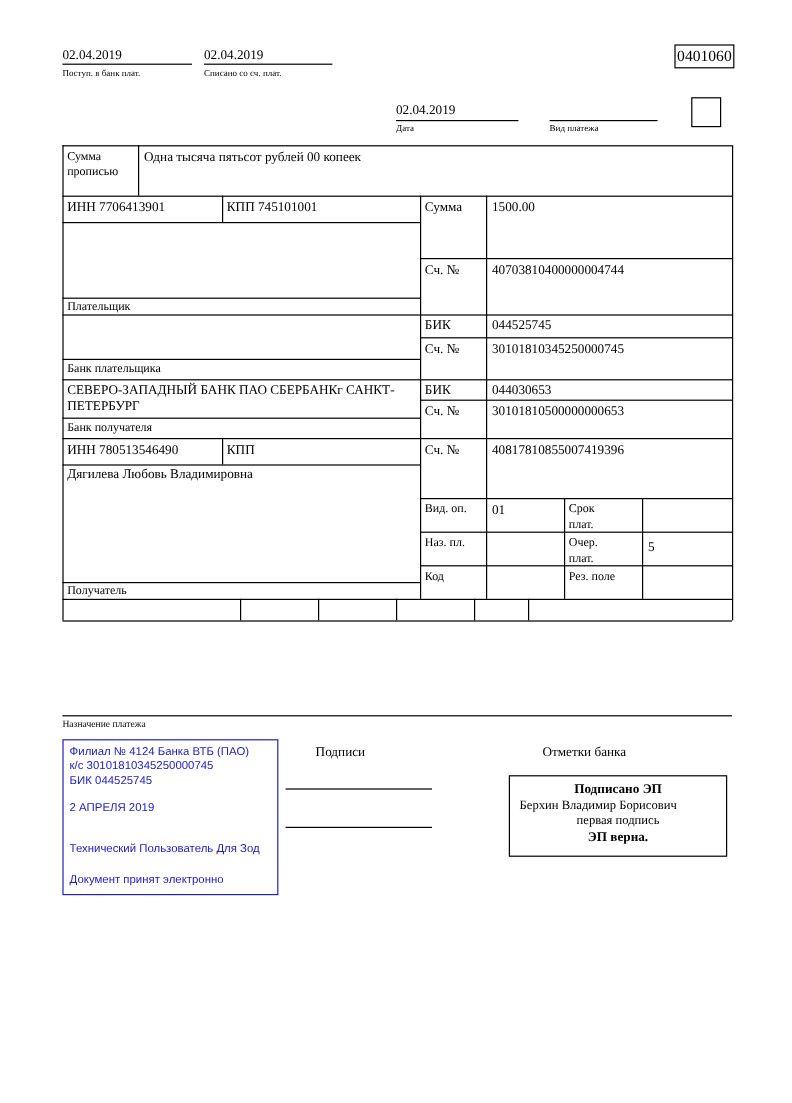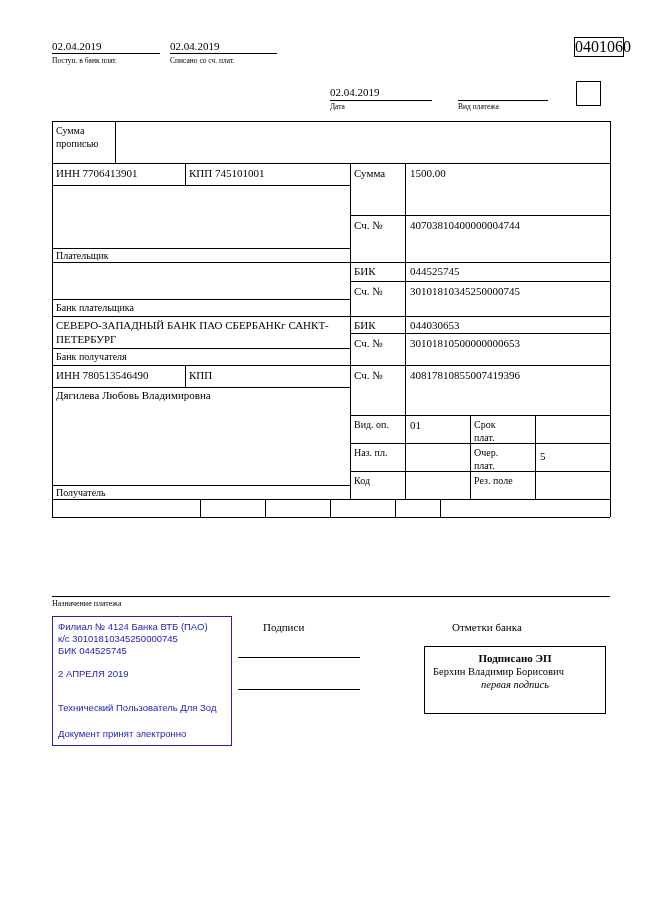--- a/index.html
+++ b/index.html
@@ -2,21 +2,21 @@
 <html><head>
 <meta charset="utf-8">
 <style>
   * { margin:0; padding:0; box-sizing:border-box; }
   html,body { background:#ffffff; }
   .page { position:relative; width:656px; height:919px; background:#ffffff;
           font-family:"Liberation Serif", serif; color:#000; overflow:hidden; }
   .t   { position:absolute; white-space:nowrap; font-size:11px; line-height:1.3; }
   .wrap{ white-space:normal; }
   .b   { font-weight:bold; }
-  .i   { font-style:italic; }
+  .i   { }
   .ctr { text-align:center; }
   .small { font-size:7.5px; }
   .lbl   { font-size:10px; }
   .tiny  { font-size:8px; }
   .hl  { position:absolute; height:1px; background:#000; }
   .vl  { position:absolute; width:1px;  background:#000; }
   .box { position:absolute; border:1px solid #000; }
   .stampbox { position:absolute; border:1px solid #2222bb; }
   .blue{ position:absolute; color:#2222bb; font-family:"Liberation Sans", sans-serif;
          font-size:9.5px; line-height:1.25; white-space:nowrap; }
@@ -27,21 +27,21 @@
 <div class="page">
 
   <div class="t" style="left:52px;top:39px">02.04.2019</div>
   <div class="hl" style="left:52px;top:53px;width:108px"></div>
   <div class="t small" style="left:52px;top:56px">Поступ. в банк плат.</div>
 
   <div class="t" style="left:170px;top:39px">02.04.2019</div>
   <div class="hl" style="left:170px;top:53px;width:107px"></div>
   <div class="t small" style="left:170px;top:56px">Списано со сч. плат.</div>
 
-  <div class="box ctr" style="left:574px;top:37px;width:50px;height:20px;line-height:18px;font-size:16px">0401060</div>
+  <div class="box ctr" style="left:562px;top:37px;width:50px;height:20px;line-height:18px;font-size:13px">0401060</div>
 
   <div class="t" style="left:330px;top:85px">02.04.2019</div>
   <div class="hl" style="left:330px;top:100px;width:102px"></div>
   <div class="t small" style="left:330px;top:102px">Дата</div>
   <div class="hl" style="left:458px;top:100px;width:90px"></div>
   <div class="t small" style="left:458px;top:102px">Вид платежа</div>
   <div class="box" style="left:576px;top:81px;width:25px;height:25px"></div>
 
   <div class="hl" style="left:52px;top:121px;width:558px"></div>
   <div class="hl" style="left:52px;top:163px;width:558px"></div>
@@ -73,20 +73,21 @@
   <div class="vl" style="left:405px;top:163px;height:336px"></div>
   <div class="vl" style="left:470px;top:415px;height:84px"></div>
   <div class="vl" style="left:535px;top:415px;height:84px"></div>
   <div class="vl" style="left:200px;top:499px;height:18px"></div>
   <div class="vl" style="left:265px;top:499px;height:18px"></div>
   <div class="vl" style="left:330px;top:499px;height:18px"></div>
   <div class="vl" style="left:395px;top:499px;height:18px"></div>
   <div class="vl" style="left:440px;top:499px;height:18px"></div>
 
   <div class="t lbl wrap" style="left:56px;top:124px;width:56px">Сумма прописью</div>
+  <div class="t" style="left:120px;top:124px">Одна тысяча пятьсот рублей 00 копеек</div>
 
   <div class="t" style="left:56px;top:166px">ИНН 7706413901</div>
   <div class="t" style="left:189px;top:166px">КПП 745101001</div>
   <div class="t" style="left:354px;top:166px">Сумма</div>
   <div class="t" style="left:410px;top:166px">1500.00</div>
 
   <div class="t" style="left:354px;top:218px">Сч. №</div>
   <div class="t" style="left:410px;top:218px">40703810400000004744</div>
   <div class="t lbl" style="left:56px;top:249px">Плательщик</div>
 
@@ -131,14 +132,15 @@
 
   <div class="t" style="left:263px;top:620px">Подписи</div>
   <div class="hl" style="left:238px;top:657px;width:122px"></div>
   <div class="hl" style="left:238px;top:689px;width:122px"></div>
 
   <div class="t" style="left:452px;top:620px">Отметки банка</div>
   <div class="box" style="left:424px;top:646px;width:182px;height:68px"></div>
   <div class="t b ctr" style="left:424px;top:651px;width:182px">Подписано ЭП</div>
   <div class="t" style="left:433px;top:665px;font-size:10.5px">Берхин Владимир Борисович</div>
   <div class="t i ctr" style="left:424px;top:678px;width:182px;font-size:10.5px">первая подпись</div>
+  <div class="t b ctr" style="left:424px;top:691px;width:182px">ЭП верна.</div>
 
 </div>
 
 </body></html>

